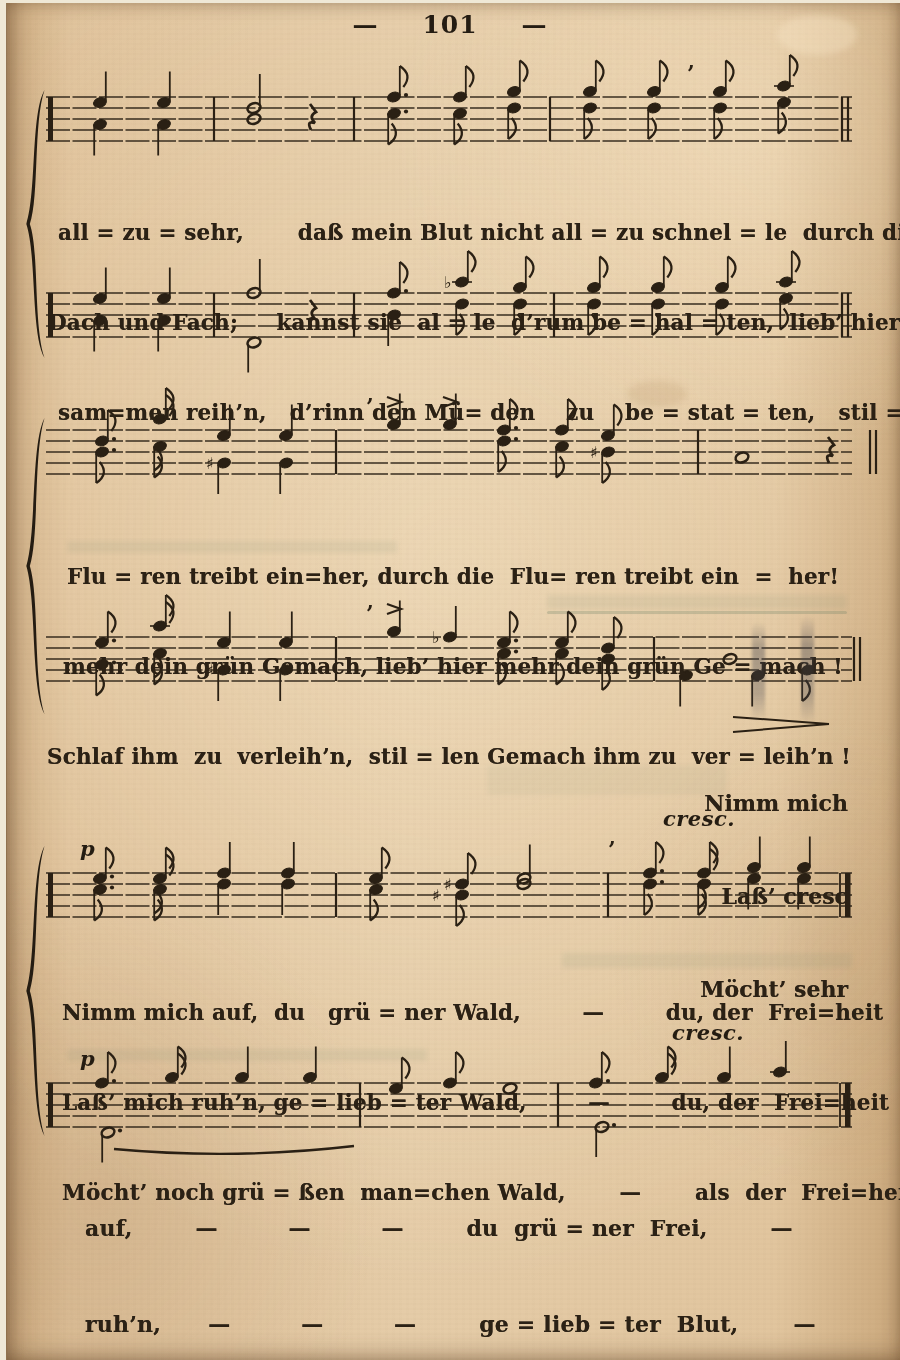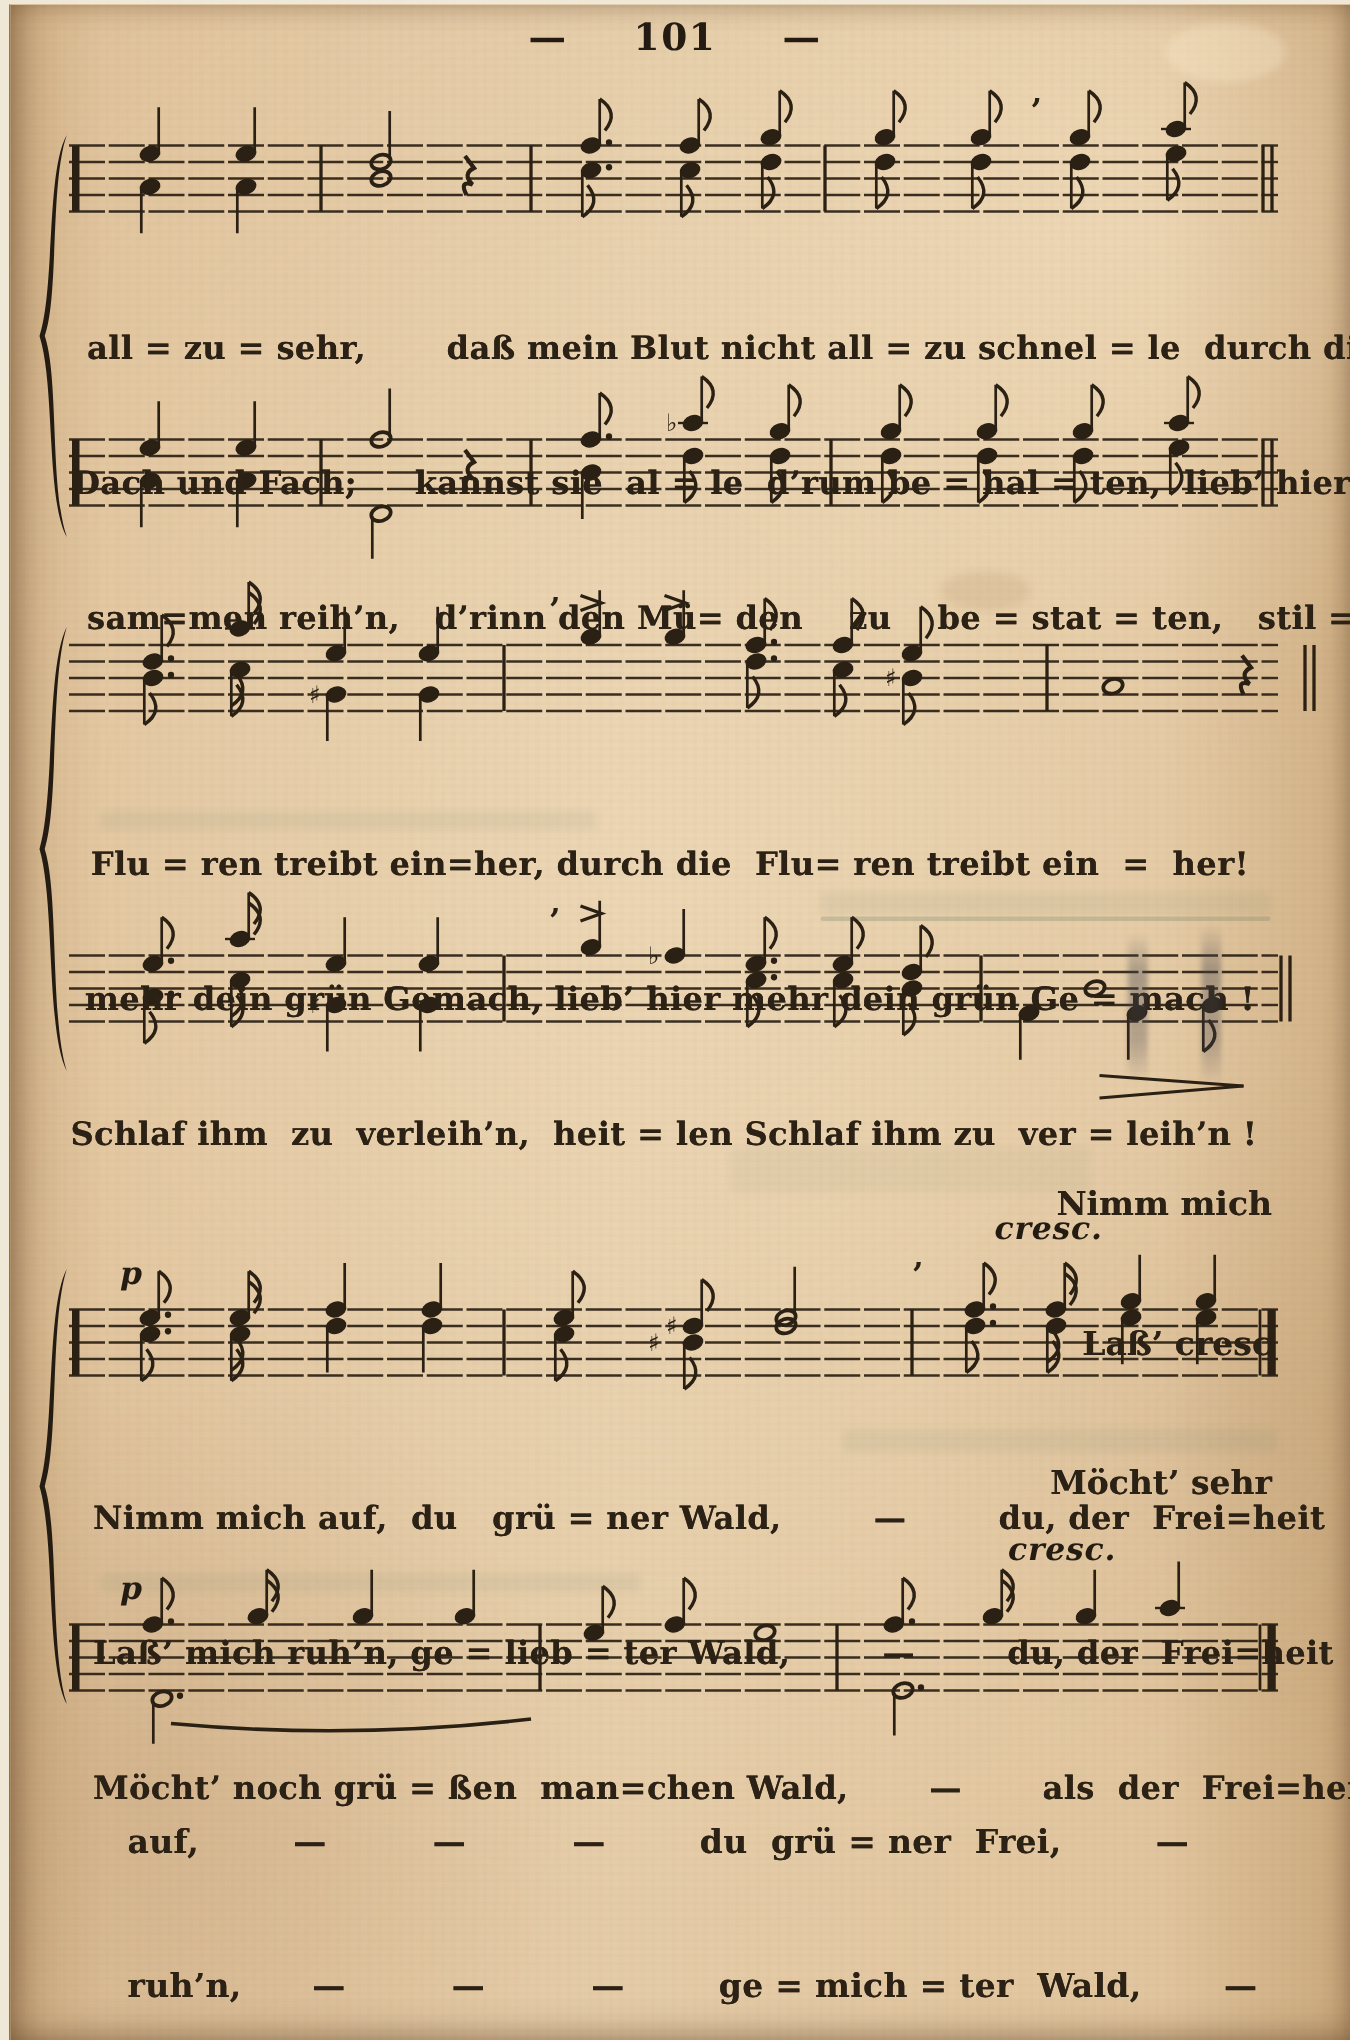--- a/index.html
+++ b/index.html
@@ -490,21 +490,21 @@
 
   <div class="lyr" style="top:158px;">
     <div>all = zu = sehr,       daß mein Blut nicht all = zu schnel = le  durch die</div>
     <div style="margin-left:-10px;">Dach und Fach;     kannst sie  al = le  d’rum be = hal = ten,  lieb’ hier</div>
     <div>sam=men reih’n,   d’rinn den Mü= den    zu    be = stat = ten,   stil = len</div>
   </div>
 
   <div class="lyr" style="top:502px;left:55px;text-align:center;">
     <div>Flu = ren treibt ein=her, durch die  Flu= ren treibt ein  =  her!</div>
     <div>mehr dein grün Gemach, lieb’ hier mehr dein grün Ge = mach !</div>
-    <div style="margin-left:-8px;">Schlaf ihm  zu  verleih’n,  heit = len Schlaf ihm zu  ver = leih’n !</div>
+    <div style="margin-left:-8px;">Schlaf ihm  zu  verleih’n,  stil = len Gemach ihm zu  ver = leih’n !</div>
   </div>
 
   <div class="interlude" style="top:726px;">
     <div>Nimm mich</div>
     <div>Laß’ cresc</div>
     <div>Möcht’ sehr</div>
   </div>
 
   <svg style="position:absolute;left:733px;top:714px;width:102px;height:22px;">
     <line x1="0" y1="3" x2="96" y2="10" stroke="#2a2014" stroke-width="2"></line>
@@ -514,16 +514,16 @@
   <div class="smudge" style="left:801px;top:616px;height:108px;"></div>
 
   <div class="lyr" style="top:938px;left:62px;">
     <div>Nimm mich auf,  du   grü = ner Wald,        —        du, der  Frei=heit</div>
     <div>Laß’ mich ruh’n, ge = lieb = ter Wald,        —        du, der  Frei=heit</div>
     <div>Möcht’ noch grü = ßen  man=chen Wald,       —       als  der  Frei=heit</div>
   </div>
 
   <div class="lyr" style="top:1148px;left:85px;font-size:22px;line-height:32px;">
     <div>auf,        —         —         —        du  grü = ner  Frei,        —</div>
-    <div>ruh’n,      —         —         —        ge = mich = ter  Wald,       —</div>
+    <div>ruh’n,      —         —         —        ge = lieb = ter  Blut,       —</div>
     
   </div>
 </div>
 
 </body></html>

